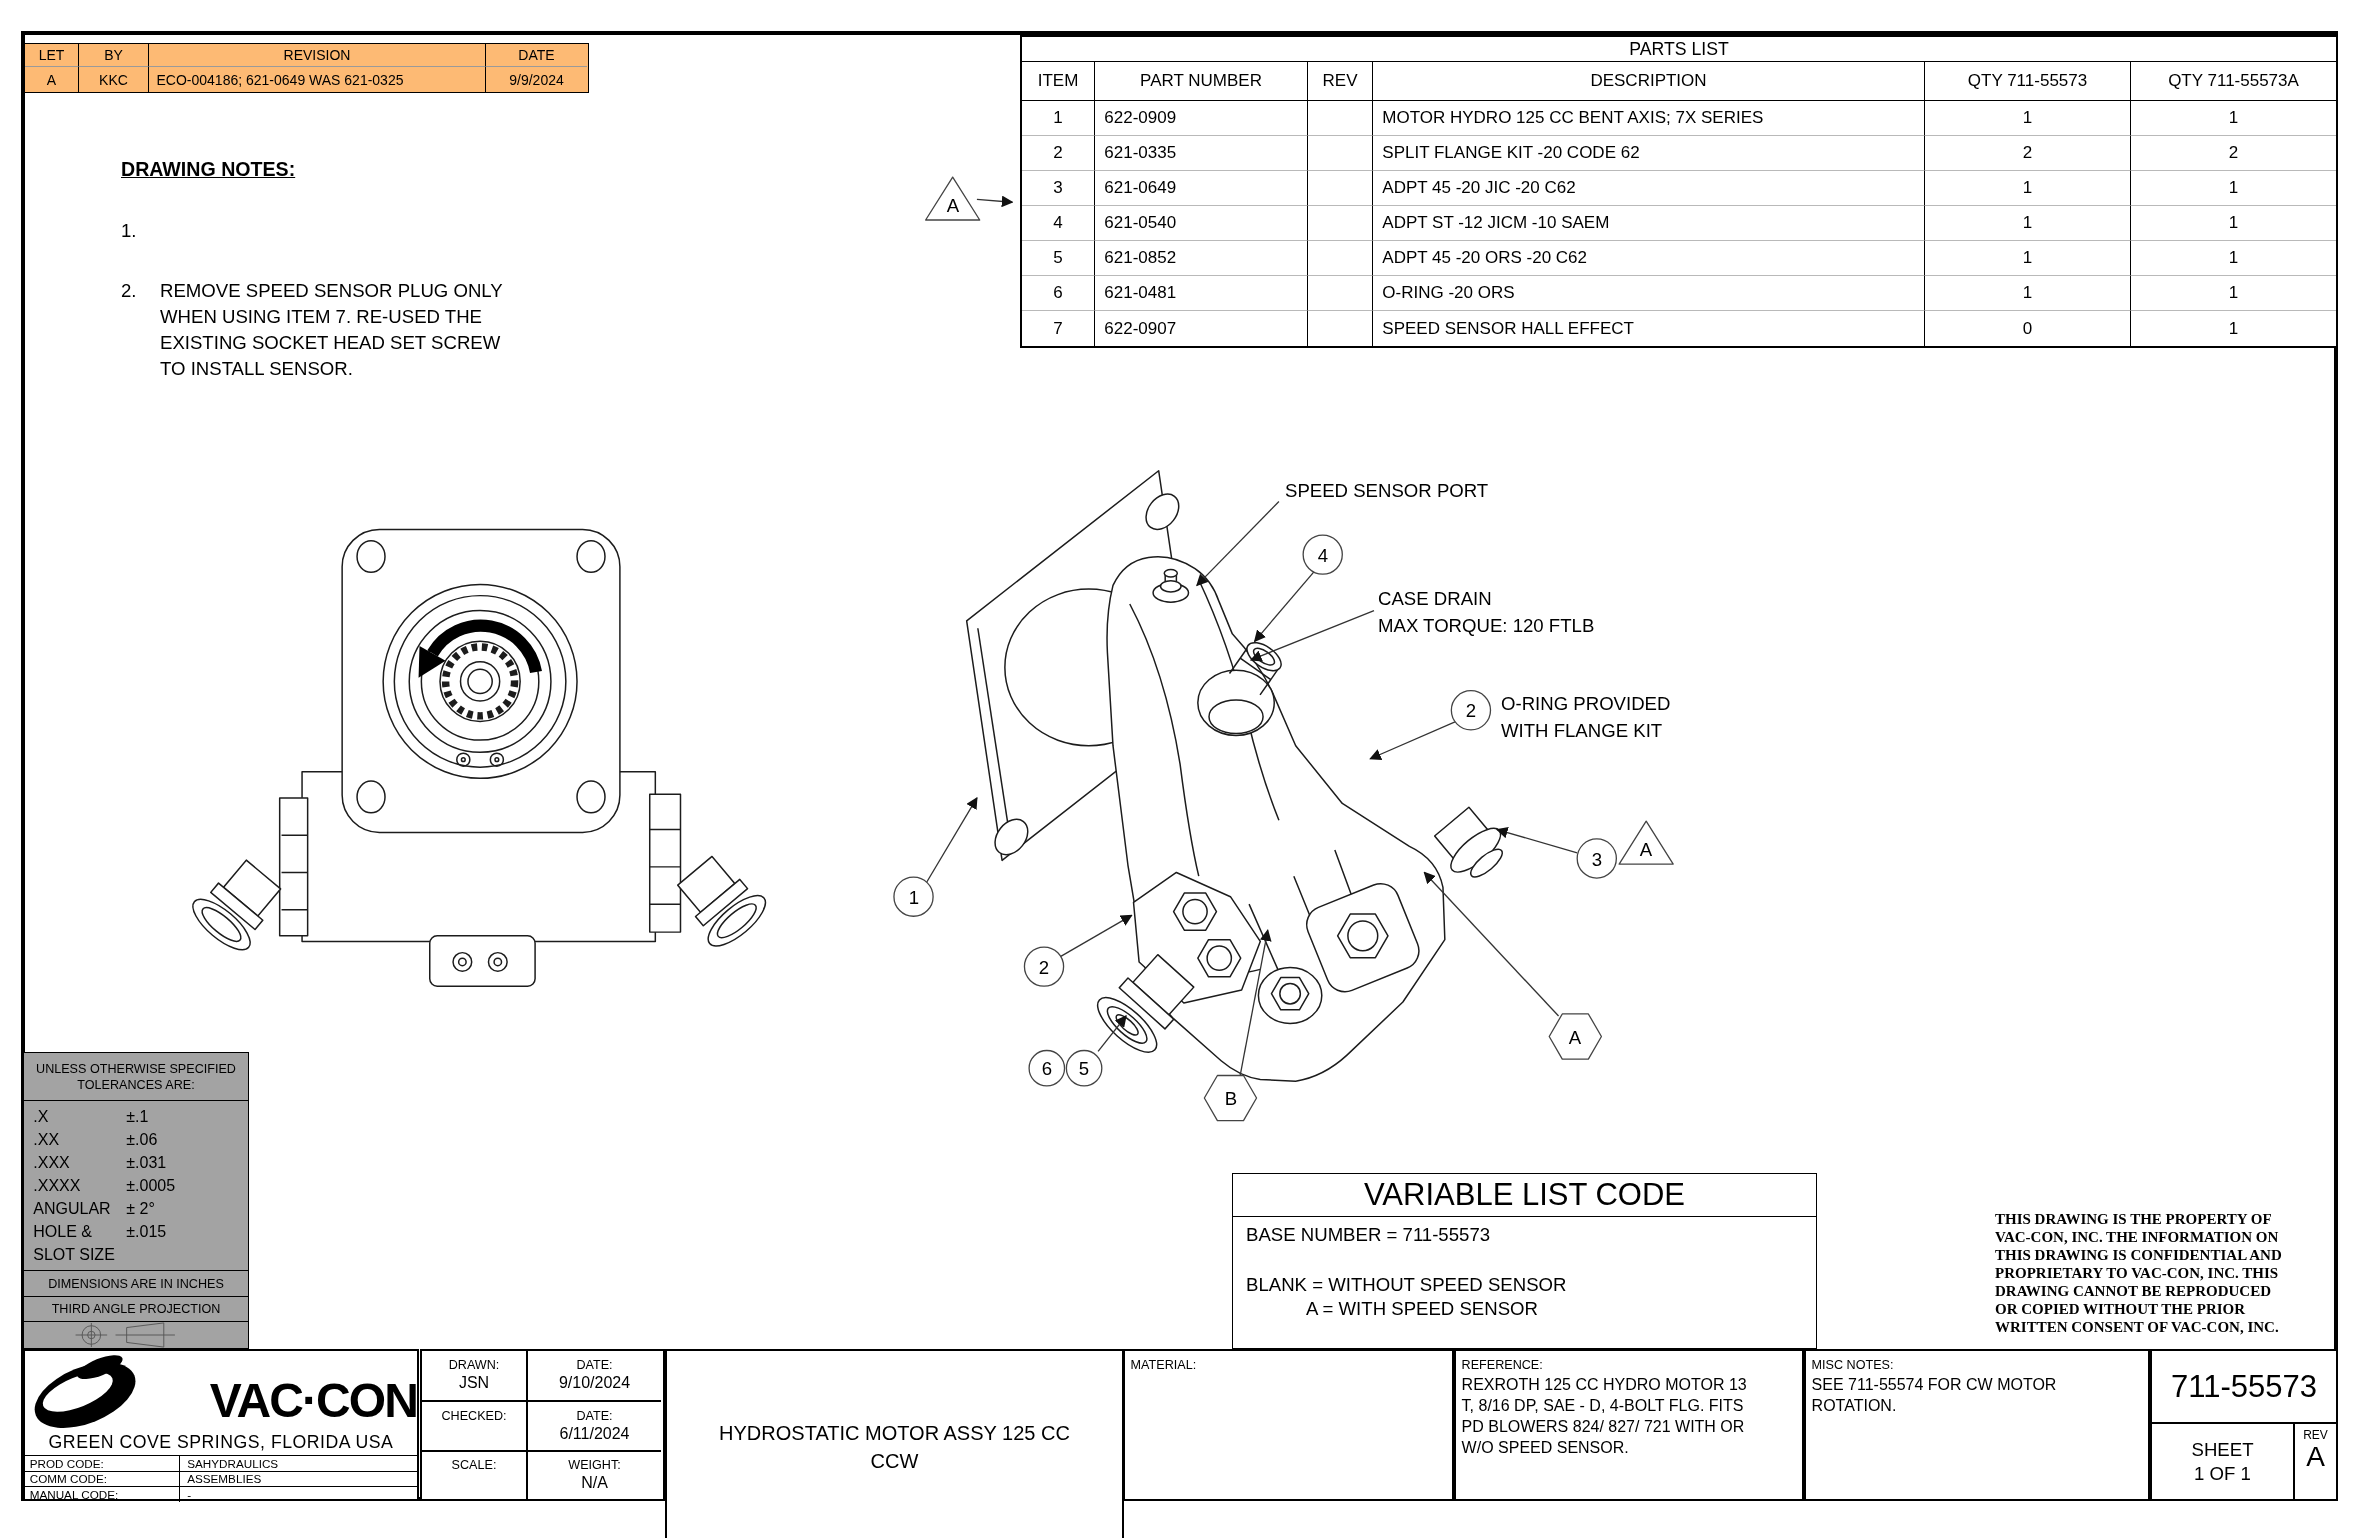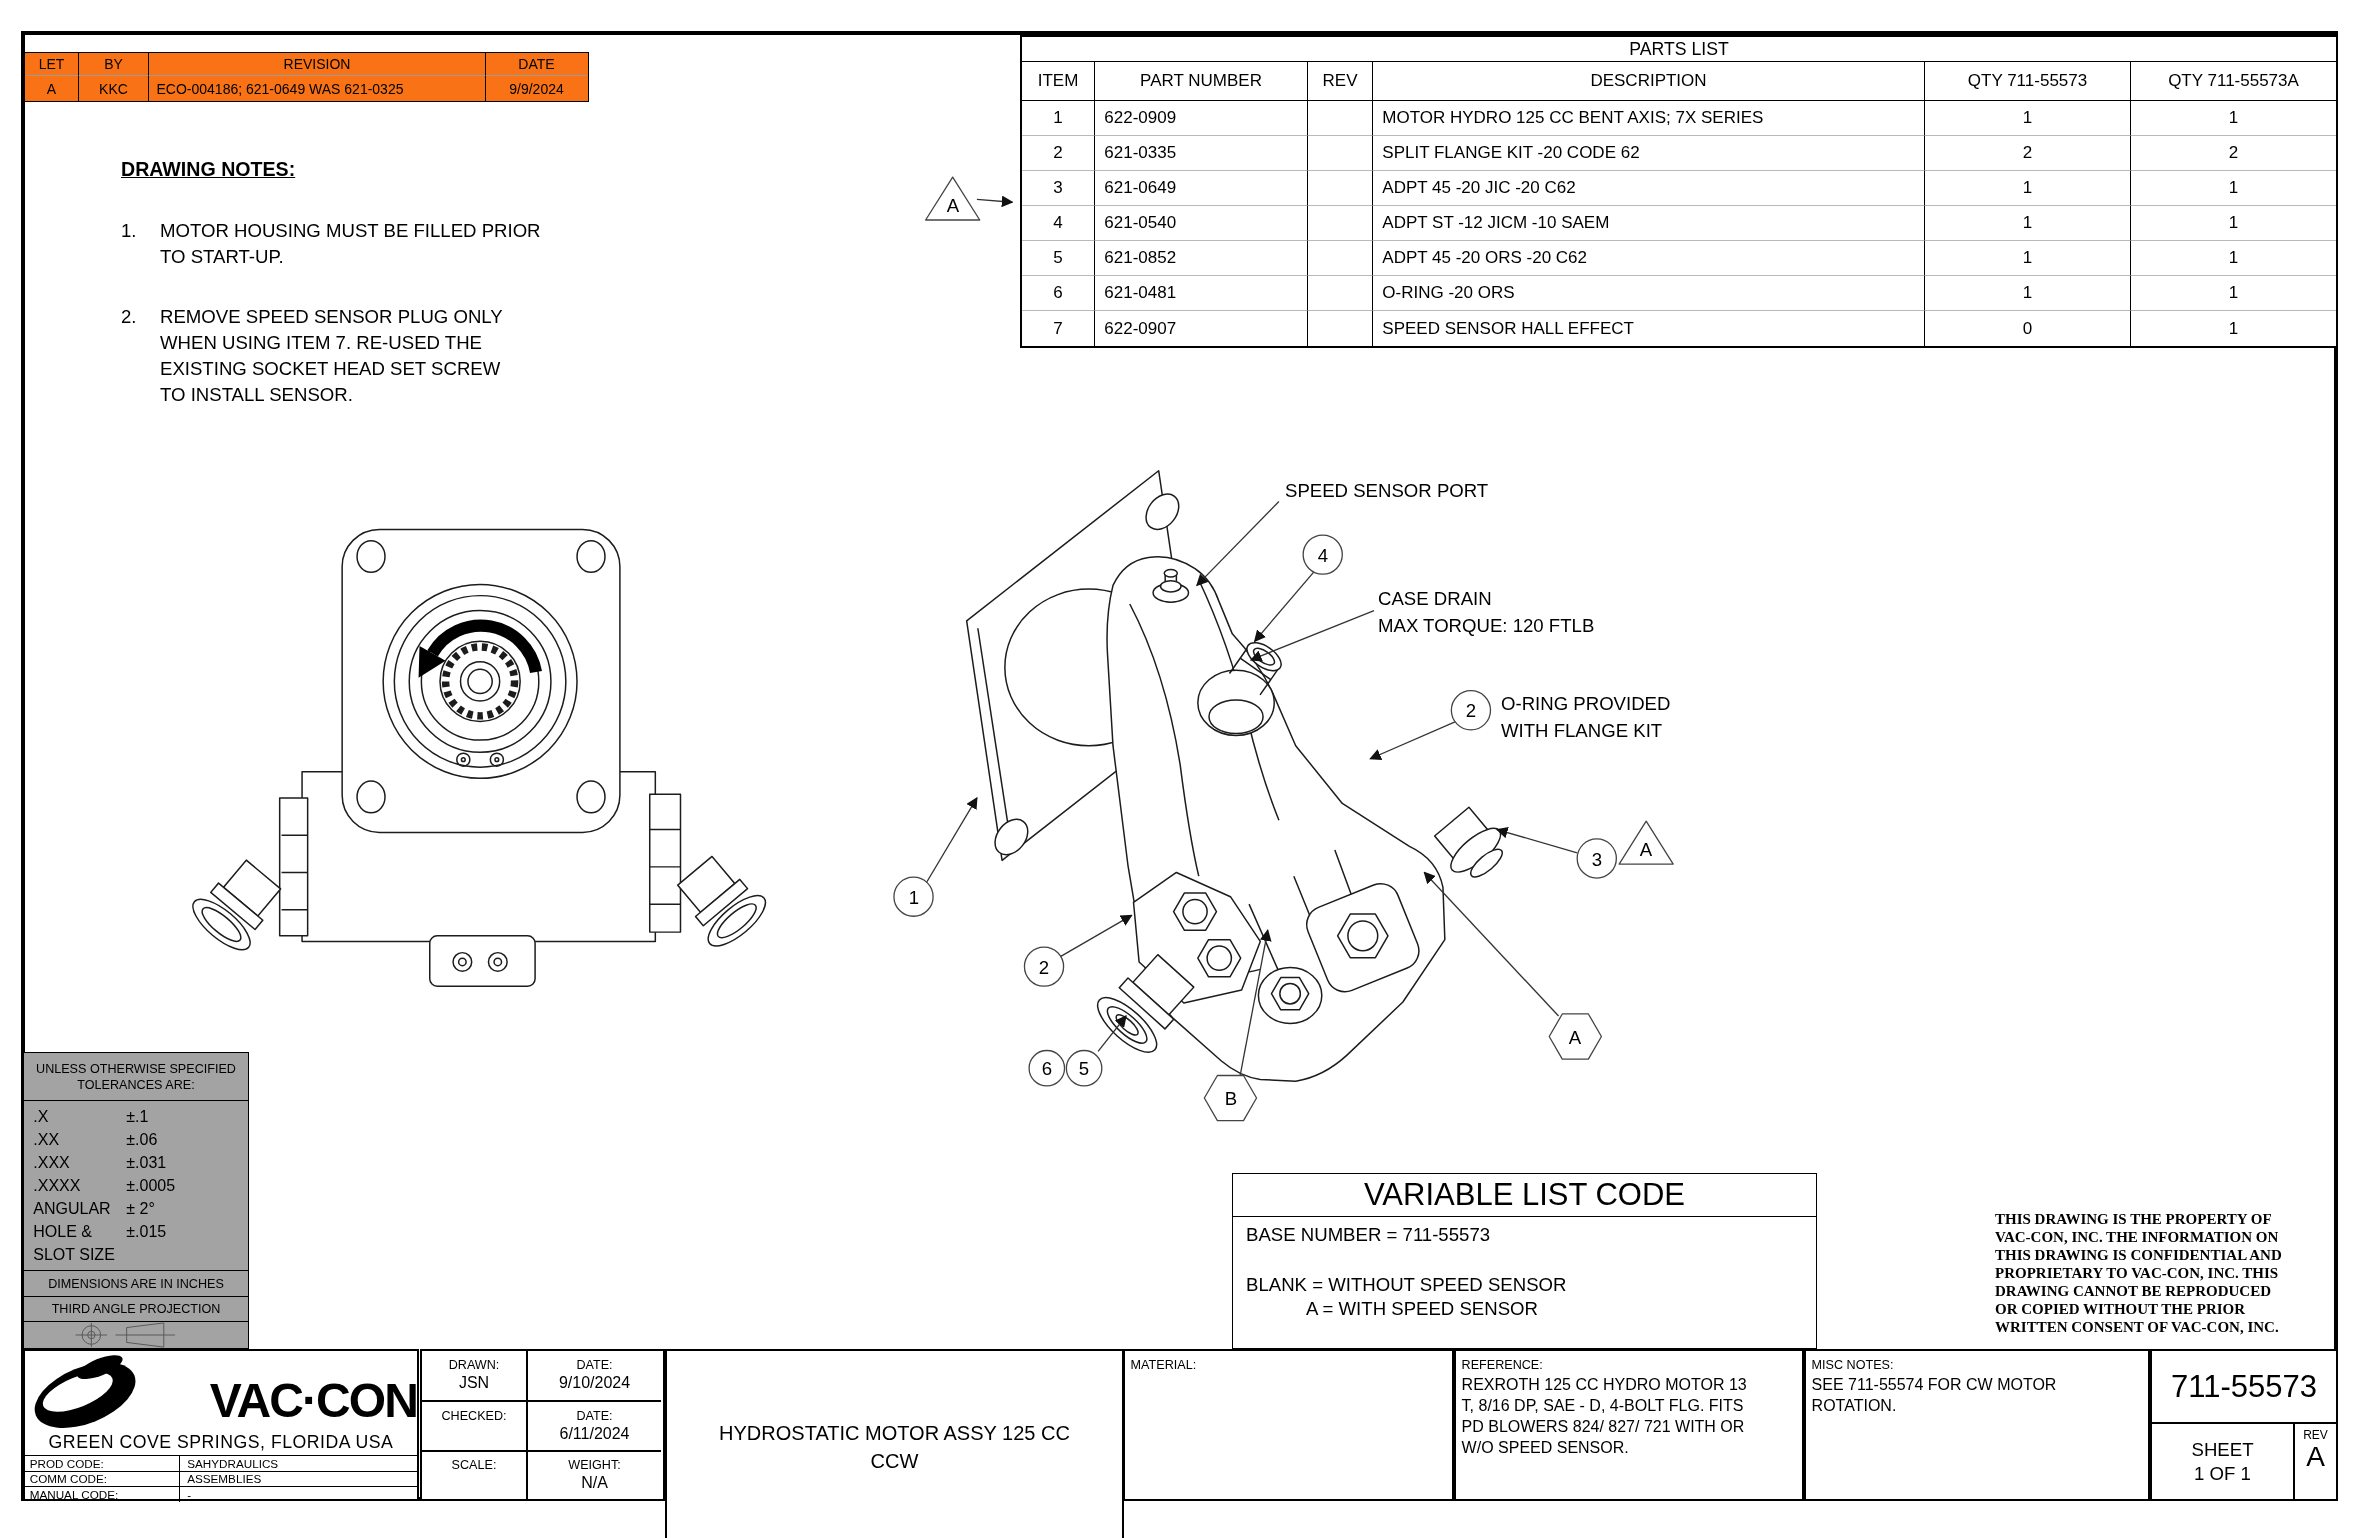--- a/index.html
+++ b/index.html
@@ -2,21 +2,21 @@
 <html style="font-size:15px"><head>
 <meta charset="utf-8">
 <style>
   html,body { margin:0; padding:0; background:#fff; }
   body { width:2377px; height:1538px; position:relative; overflow:hidden;
          font-family:"Liberation Sans", sans-serif; color:#000; }
   .abs { position:absolute; box-sizing:border-box; }
   .frame { left:21.4px; top:31px; width:2317px; height:1470px; border:4.7px solid #000; }
 
   
-  .rev-table { left:24px; top:52px; width:565px; border:1.9px solid #000; background:#f97316; }
+  .rev-table { left:24px; top:43px; width:565px; border:1.9px solid #000; background:#fdba74; }
   .rev-grid { display:grid; grid-template-columns:53px 70px 337px 102px; }
   .rev-c { box-sizing:border-box; height:23px; display:flex; align-items:center; justify-content:center;
            font-size:14px; border-left:0.9px solid #000; overflow:hidden; }
   .rev-c.first { border-left:none; }
   .rev-c.hdr { border-bottom:0.9px solid #9a9a9a; }
   .rev-c.left { justify-content:flex-start; padding-left:7.5px; }
   .rev-c.val { height:25px; }
 
   
   .parts { left:1020px; top:35px; width:1318px; border:2.3px solid #000; background:#fff; }
@@ -323,22 +323,20 @@
     <div class="pl-c left lastrow">SPEED SENSOR HALL EFFECT</div>
     <div class="pl-c lastrow">0</div>
     <div class="pl-c lastrow">1</div>
   </div>
 </div>
 
 <div class="abs notes">
   <div class="notes-title">DRAWING NOTES:</div>
   <div class="note-row">
     <div class="note-num">1.</div>
-    <div class="note-text">MOTOR HOUSING MUST BE FILLED PRIOR
-TO START-UP.</div>
   </div>
   <div class="note-row">
     <div class="note-num">2.</div>
     <div class="note-text">REMOVE SPEED SENSOR PLUG ONLY
 WHEN USING ITEM 7.  RE-USED THE
 EXISTING SOCKET HEAD SET SCREW
 TO INSTALL SENSOR.</div>
   </div>
 </div>
 

